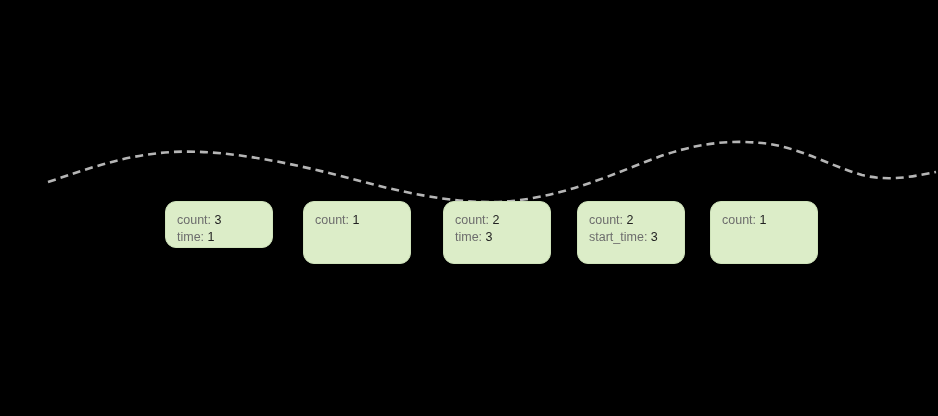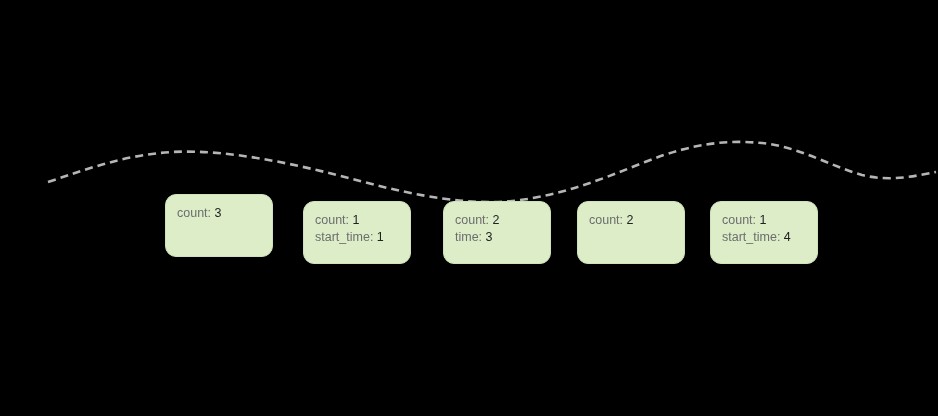--- a/index.html
+++ b/index.html
@@ -50,60 +50,60 @@
 </style>
 </head>
 <body>
 
 <div id="canvas">
 
   <svg id="trend-line" viewBox="0 0 938 416" preserveAspectRatio="none">
     <path fill="none" stroke="#b5b5b5" stroke-width="2.6" stroke-linecap="butt" stroke-dasharray="8 5" d="M 48 182 C 90 168, 125 155, 172 152 C 230 149, 300 165, 360 181 C 420 197, 470 205, 512 201 C 560 196, 600 180, 645 162 C 695 142, 730 140, 762 143 C 800 147, 830 166, 862 175 C 890 182, 915 176, 936 172"></path>
   </svg>
 
-  <div class="node-box" style="left:165px; top:194px; width:108px; height:63px;">
+  <div class="node-box" style="left:165px; top:201px; width:108px; height:47px;">
     <div class="kv-row">
       <span class="kv-key">count:</span>
       <span class="kv-val">3</span>
+    </div>
+    <div class="kv-row">
+      <span class="kv-key">time:</span>
+      <span class="kv-val">1</span>
     </div>
   </div>
 
   <div class="node-box" style="left:303px; top:201px; width:108px; height:63px;">
     <div class="kv-row">
       <span class="kv-key">count:</span>
-      <span class="kv-val">1</span>
-    </div>
-    <div class="kv-row">
-      <span class="kv-key">start_time:</span>
       <span class="kv-val">1</span>
     </div>
   </div>
 
   <div class="node-box" style="left:443px; top:201px; width:108px; height:63px;">
     <div class="kv-row">
       <span class="kv-key">count:</span>
       <span class="kv-val">2</span>
     </div>
     <div class="kv-row">
       <span class="kv-key">time:</span>
       <span class="kv-val">3</span>
     </div>
   </div>
 
   <div class="node-box" style="left:577px; top:201px; width:108px; height:63px;">
     <div class="kv-row">
       <span class="kv-key">count:</span>
       <span class="kv-val">2</span>
     </div>
+    <div class="kv-row">
+      <span class="kv-key">start_time:</span>
+      <span class="kv-val">3</span>
+    </div>
   </div>
 
   <div class="node-box" style="left:710px; top:201px; width:108px; height:63px;">
     <div class="kv-row">
       <span class="kv-key">count:</span>
       <span class="kv-val">1</span>
     </div>
-    <div class="kv-row">
-      <span class="kv-key">start_time:</span>
-      <span class="kv-val">4</span>
-    </div>
   </div>
 
 </div>
 
 </body></html>

